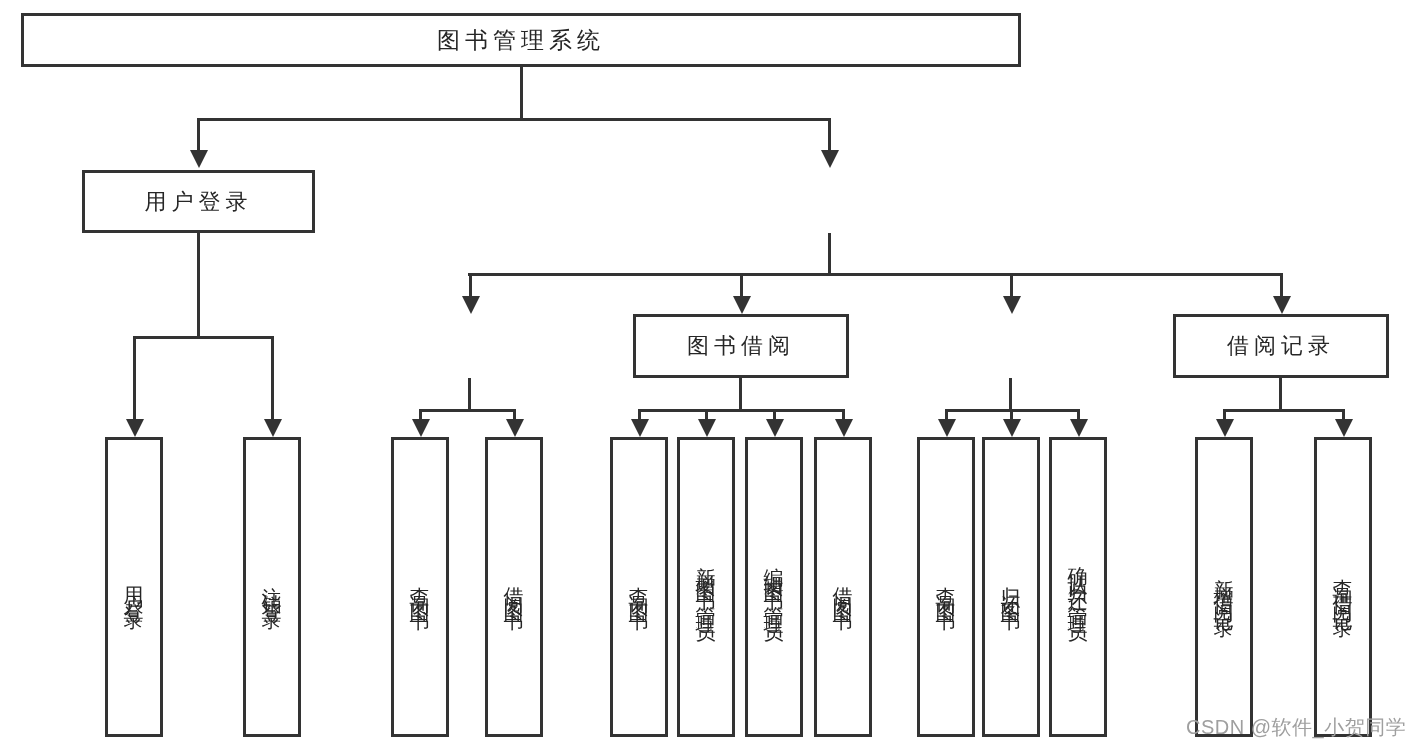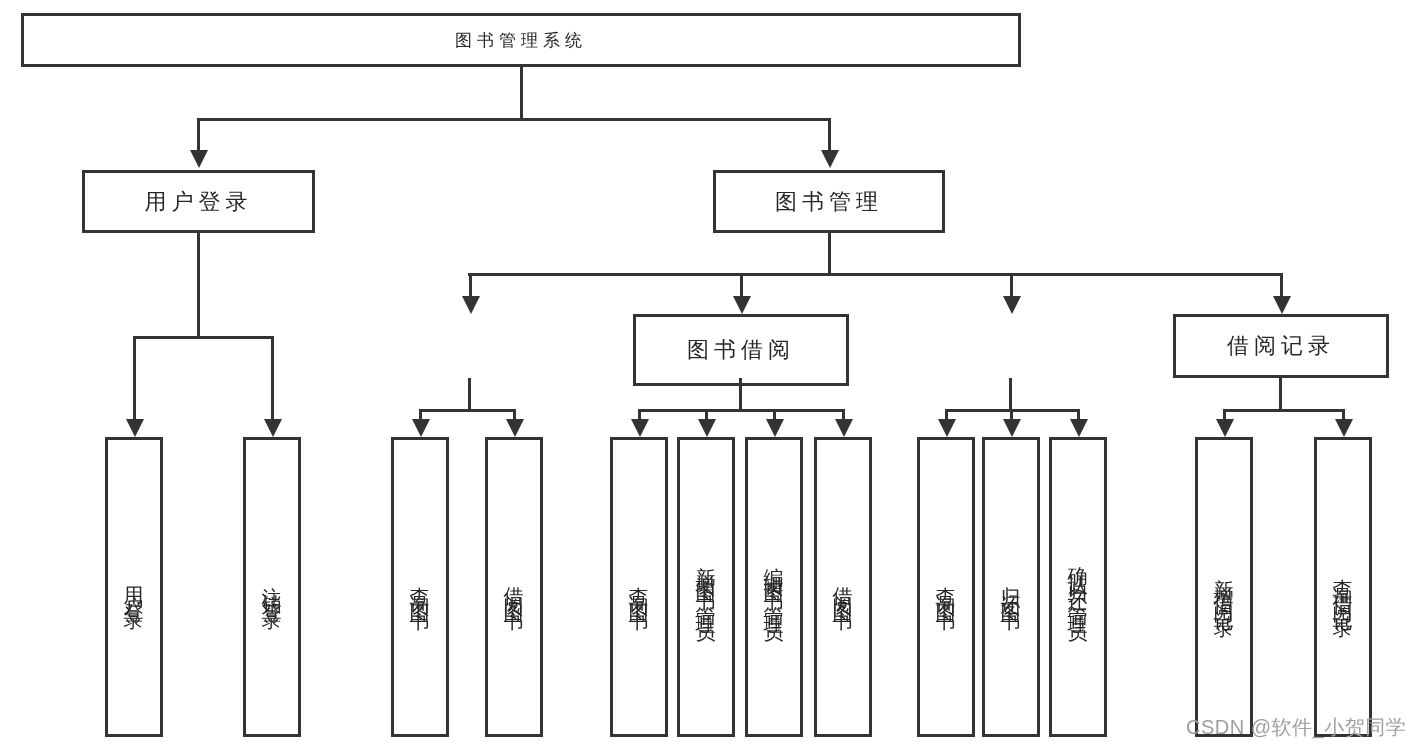--- a/index.html
+++ b/index.html
@@ -15,21 +15,21 @@
     position: absolute;
     box-sizing: border-box;
     border: 3px solid #333333;
     background: #ffffff;
     display: flex;
     align-items: center;
     justify-content: center;
     color: #262626;
   }
   .box.lvl { font-size: 22px; letter-spacing: 5px; }
-  .box.root-box { font-size: 17px; letter-spacing: 5px; text-align: center; }
+  .box.root-box { font-size: 23px; letter-spacing: 5px; text-align: center; }
   .box .hlabel { white-space: nowrap; }
   .box.leaf { z-index: 1; }
   .box.leaf .vlabel {
     writing-mode: vertical-rl;
     text-orientation: mixed;
     font-size: 20px;
     letter-spacing: 8px;
     line-height: 1;
     white-space: nowrap;
   }
@@ -76,37 +76,34 @@
   </div>
 
   <div class="vline" style="left:520px;top:67px;height:53px"></div>
   <div class="hline" style="left:197px;top:118px;width:633px"></div>
   <div class="arrow" style="left:197px;top:118px;height:32px"></div>
   <div class="arrow" style="left:828px;top:118px;height:32px"></div>
 
   <div class="box lvl" style="left:82px;top:170px;width:233px;height:63px">
     <span class="hlabel">用户登录</span>
   </div>
-  <div class="box lvl" style="left:713px;top:170px;width:232px;height:63px">
-    <span class="hlabel">图书管理</span>
-  </div>
 
   <div class="vline" style="left:197px;top:233px;height:105px"></div>
   <div class="hline" style="left:133px;top:336px;width:141px"></div>
   <div class="arrow" style="left:133px;top:336px;height:83px"></div>
   <div class="arrow" style="left:271px;top:336px;height:83px"></div>
 
   <div class="vline" style="left:828px;top:233px;height:42px"></div>
   <div class="hline" style="left:468px;top:273px;width:814px"></div>
   <div class="arrow" style="left:469px;top:273px;height:23px"></div>
   <div class="arrow" style="left:740px;top:273px;height:23px"></div>
   <div class="arrow" style="left:1010px;top:273px;height:23px"></div>
   <div class="arrow" style="left:1280px;top:273px;height:23px"></div>
 
-  <div class="box lvl" style="left:633px;top:314px;width:216px;height:72px">
+  <div class="box lvl" style="left:633px;top:314px;width:216px;height:64px">
     <span class="hlabel">图书借阅</span>
   </div>
   <div class="box lvl" style="left:1173px;top:314px;width:216px;height:64px">
     <span class="hlabel">借阅记录</span>
   </div>
 
   <div class="vline" style="left:468px;top:378px;height:33px"></div>
   <div class="hline" style="left:419px;top:409px;width:97px"></div>
   <div class="arrow" style="left:419px;top:409px;height:10px"></div>
   <div class="arrow" style="left:513px;top:409px;height:10px"></div>

